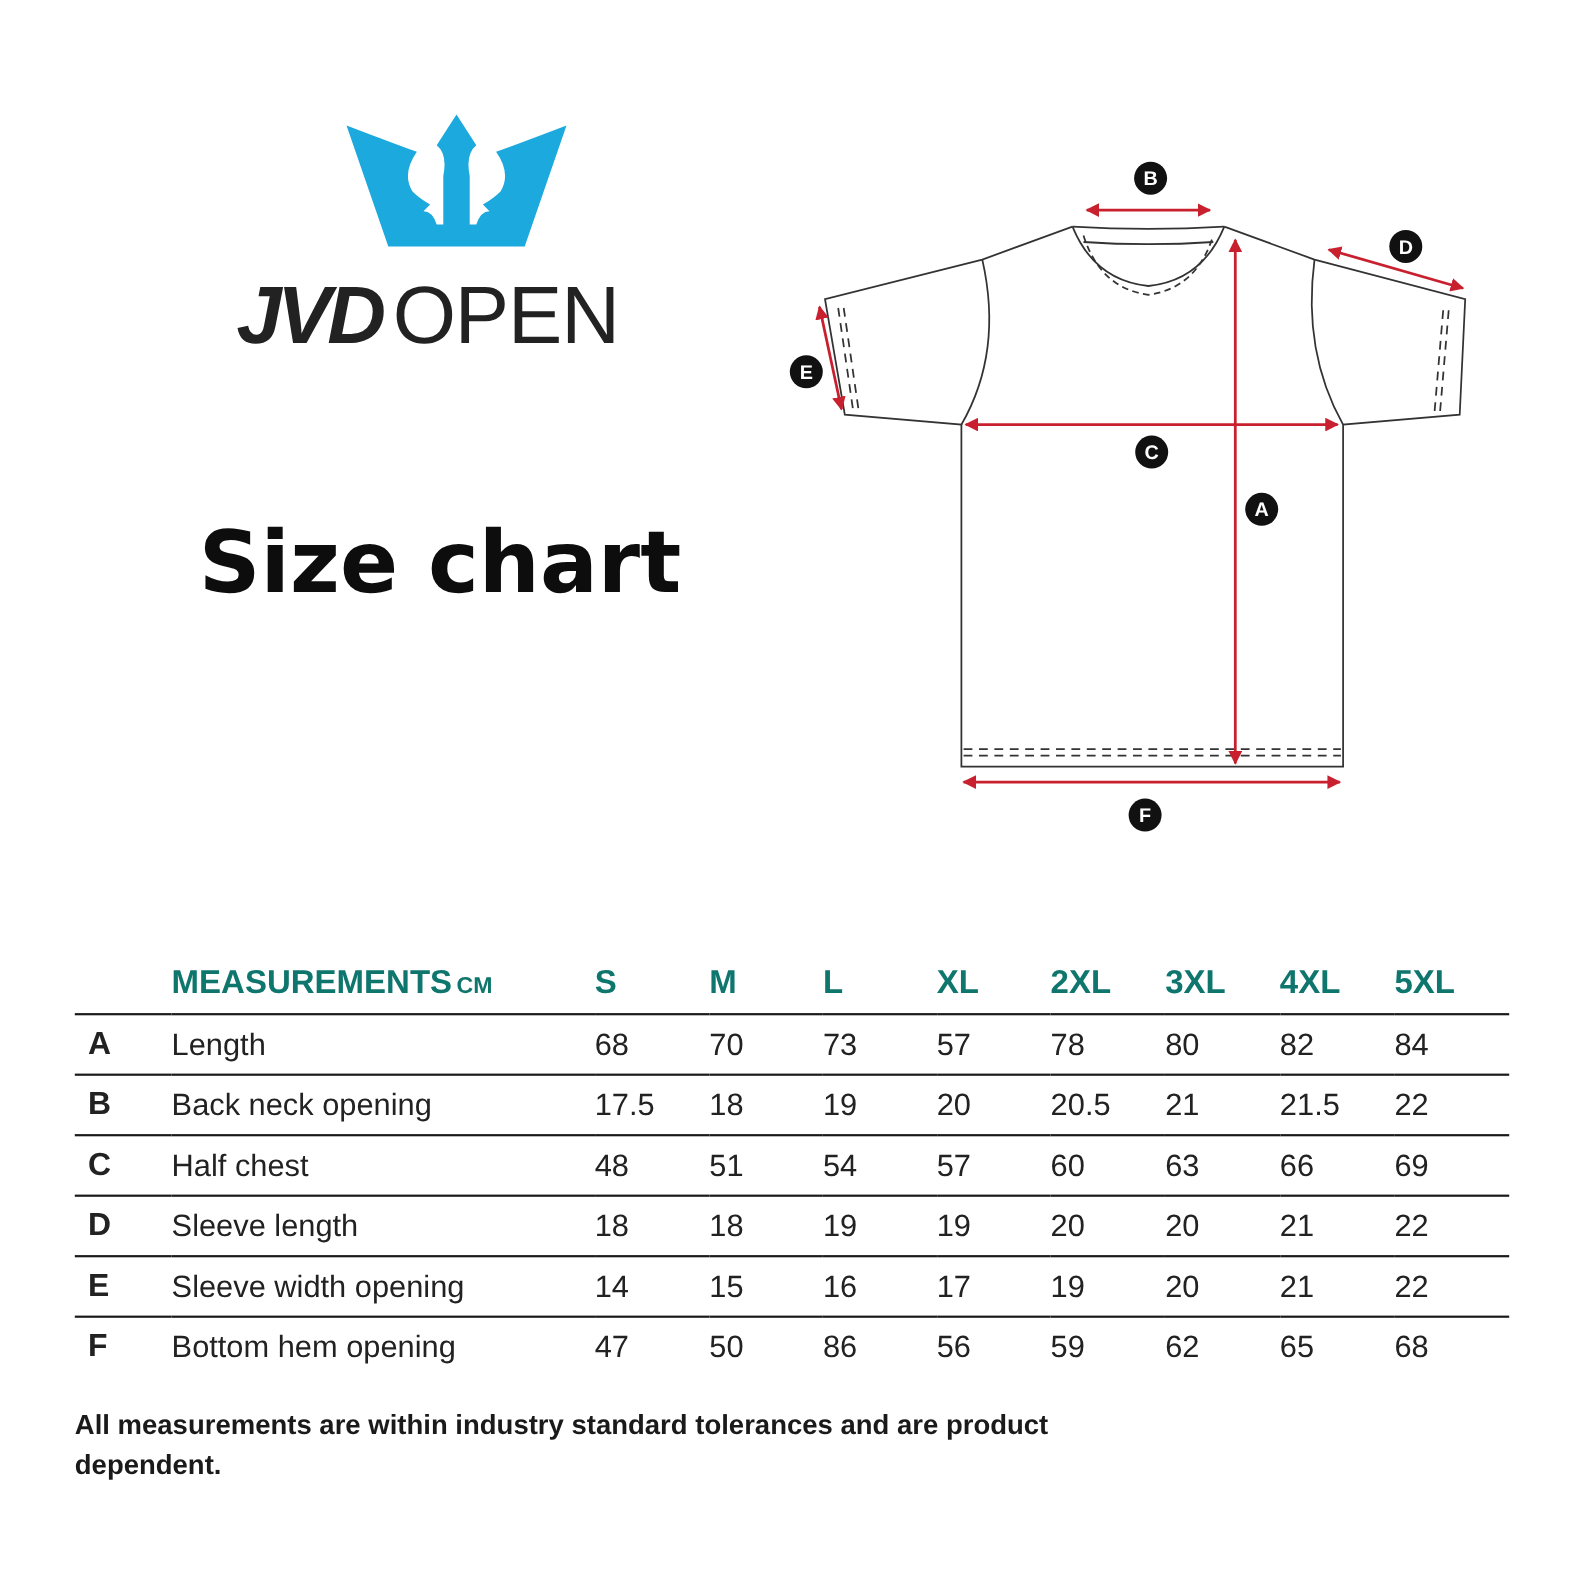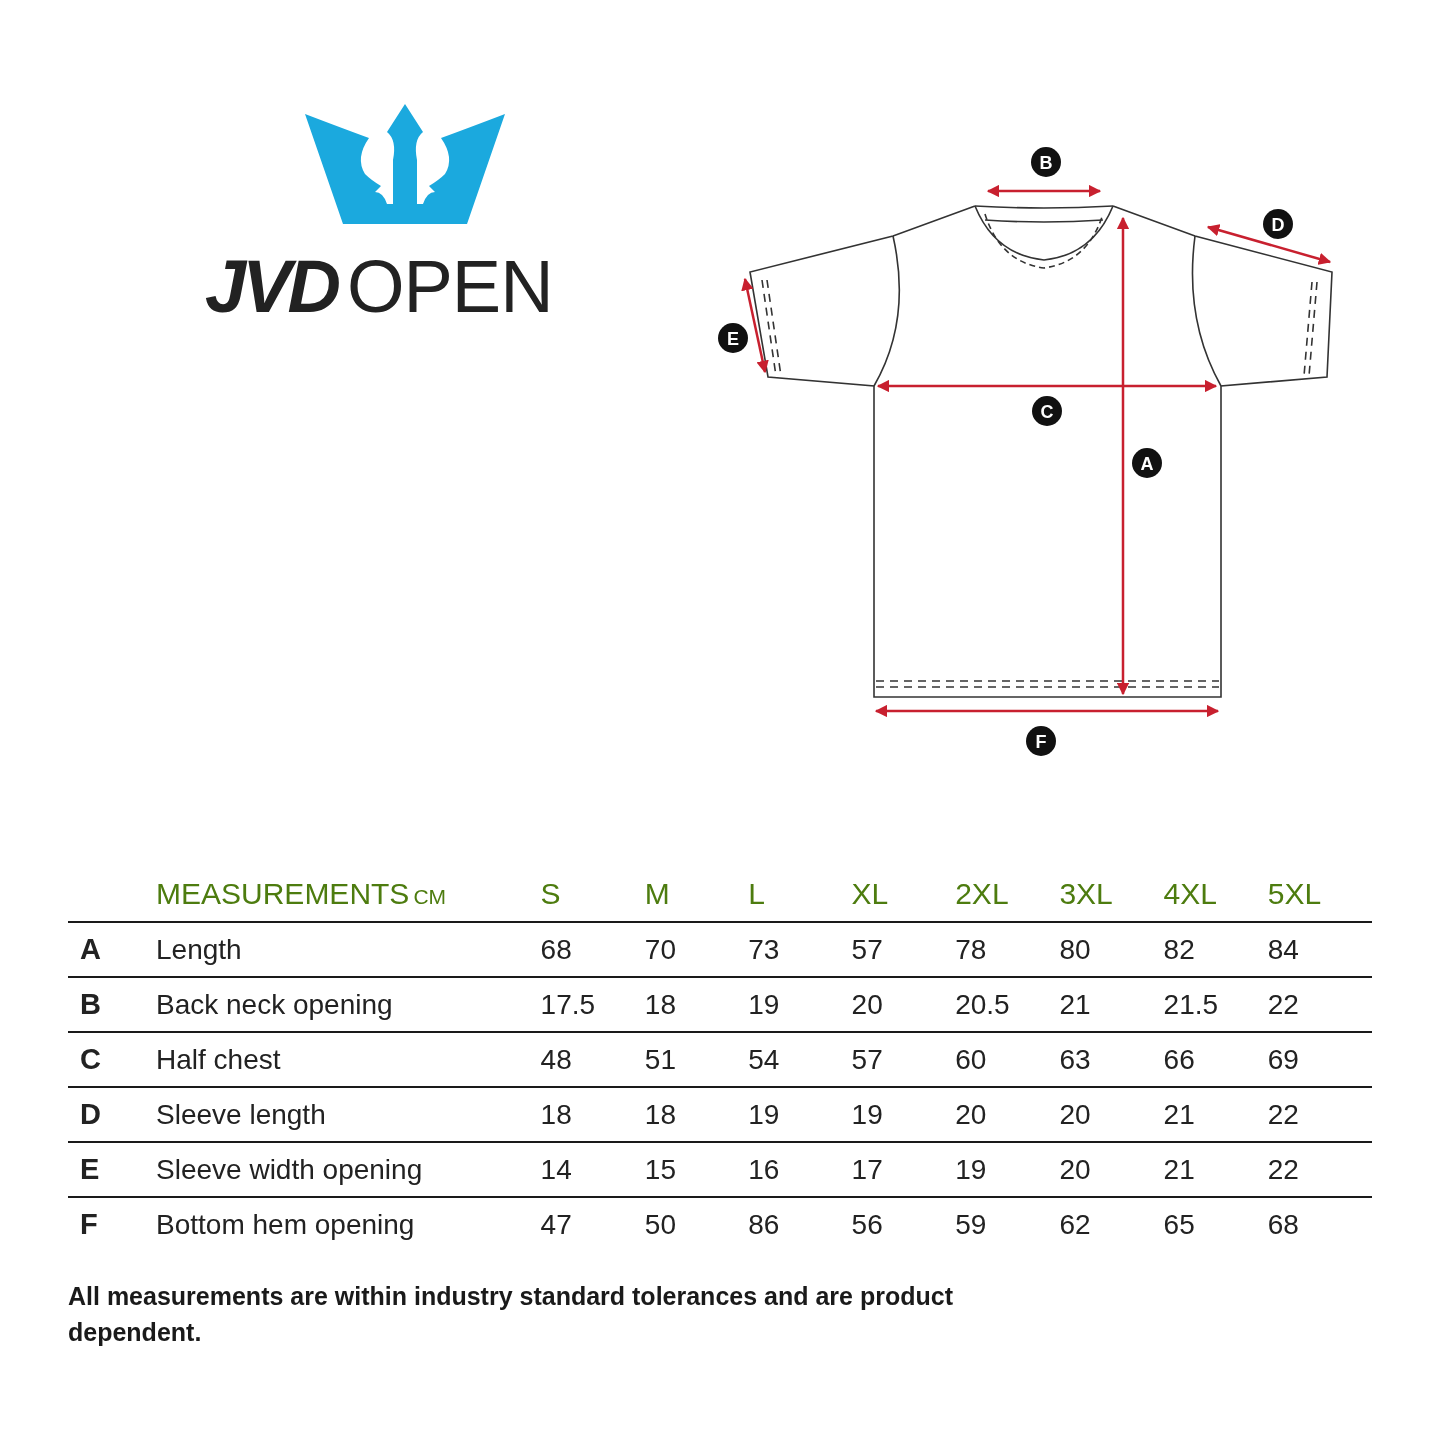--- a/index.html
+++ b/index.html
@@ -1,32 +1,32 @@
 <!DOCTYPE html>
 <html><head>
 <meta charset="utf-8">
 <style>
   html, body { margin: 0; padding: 0; background: #ffffff; }
   body { width: 1445px; height: 1444px; position: relative; overflow: hidden;
          font-family: "Liberation Sans", sans-serif; color: #1a1a1a; }
 
-  .logo { position: absolute; left: 200px; top: 100px; width: 390px; height: 240px; text-align: right; }
+  .logo { position: absolute; left: 210px; top: 100px; width: 390px; height: 240px; text-align: right; }
   .crown { position: absolute; left: 95px; top: 0; width: 220px; height: 130px; }
   .wordmark { position: absolute; left: 5px; top: 150px; white-space: nowrap; font-size: 74px; line-height: 1; letter-spacing: -1px; }
   .wordmark .jvd { font-weight: 700; font-style: italic; color: #222; letter-spacing: -4px; }
   .wordmark .open { font-weight: 400; color: #222; margin-left: 10px; }
 
   .title { position: absolute; left: 120px; top: 462px; width: 560px; text-align: center;
            font-family: "DejaVu Sans", sans-serif; font-weight: 700; font-size: 78px; line-height: 100px; color: #0d0d0d; }
 
   .diagram { position: absolute; left: 700px; top: 130px; width: 680px; height: 650px; }
 
   .size-table { position: absolute; left: 68px; top: 866px; width: 1304px; border-collapse: collapse; }
   .size-table th, .size-table td { padding: 0; text-align: left; vertical-align: middle; }
-  .size-table thead th { height: 55px; font-size: 30px; font-weight: 400; color: #4d7c0f; border-bottom: 2.5px solid #1a1a1a; }
+  .size-table thead th { height: 55px; font-size: 30px; font-weight: 700; color: #0f766e; border-bottom: 2.5px solid #1a1a1a; }
   .size-table thead th.meas small { font-size: 21px; margin-left: 4px; }
   .size-table tbody td { height: 53px; font-size: 28px; color: #222; border-bottom: 2.5px solid #1a1a1a; font-weight: 400; }
   .size-table tbody tr:last-child td { border-bottom: none; }
   .size-table td.letter { width: 78px; padding-left: 12px; font-weight: 700; font-size: 29px; }
   .size-table th.letter { width: 78px; }
   .size-table .col-meas { width: 388px; }
   .size-table .col-size { width: 106px; }
 
   .footnote { position: absolute; left: 68px; top: 1278px; width: 960px; font-size: 25px; font-weight: 700; line-height: 36px; color: #1a1a1a; }
 </style>
@@ -37,20 +37,21 @@
   <svg class="crown" viewBox="0 0 220 130">
     <path id="crown-path" fill="#1BA9DE" d="M110 4 L128 32 Q118 40 122 60 L122 104 L128 104 Q132 92 140 92 L134 86 Q144 80 150 74 Q160 58 146 38 Q168 30 210 14 L172 124 L48 124 L10 14 Q52 30 74 38 Q60 58 70 74 Q76 80 86 86 L80 92 Q88 92 92 104 L98 104 L98 60 Q102 40 92 32 Z"></path>
     <path fill="#ffffff" d="M74 40 Q58 60 74 86 Q80 96 88 104 L92 104 Q88 92 80 92 L86 86 Q76 80 70 74 Q62 58 74 40 Z" opacity="0"></path>
   </svg>
   <div class="wordmark">
     <span class="jvd">JVD</span><span class="open">OPEN</span>
   </div>
 </div>
 
 <div class="title">
+  <div>Size chart</div>
 </div>
 
 <svg class="diagram" viewBox="700 130 680 650">
   <defs>
     <marker id="ah" viewBox="0 0 10 10" refX="9" refY="5" markerWidth="5" markerHeight="5" orient="auto-start-reverse">
       <path d="M0 0 L10 5 L0 10 Z" fill="#C8202F"></path>
     </marker>
   </defs>
   <g fill="none" stroke="#333" stroke-width="1.6">
 

